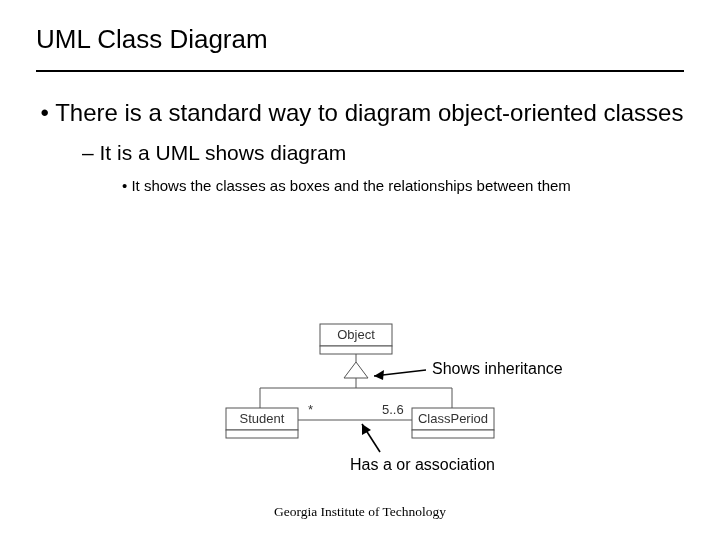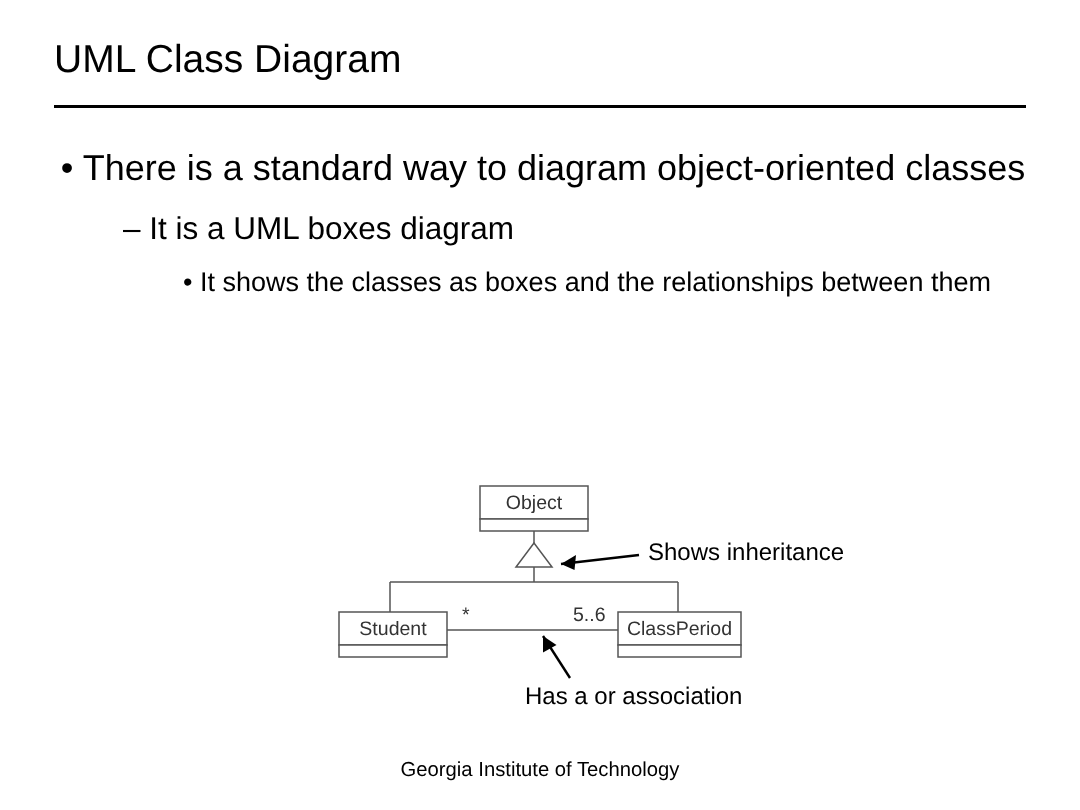--- a/index.html
+++ b/index.html
@@ -36,21 +36,21 @@
   .bullet2 {
     font-size: 21px;
     margin: 14px 0 0 46px;
     padding-left: 18px;
     text-indent: -18px;
   }
   .bullet2::before {
     content: "– ";
   }
   .bullet3 {
-    font-size: 18px;
+    font-size: 15px;
     margin: 12px 0 0 86px;
     padding-left: 14px;
     text-indent: -14px;
     line-height: 1.25;
   }
   .bullet3::before {
     content: "• ";
   }
   .diagram-wrap {
     position: absolute;
@@ -98,30 +98,31 @@
     white-space: nowrap;
   }
   .footer {
     position: absolute;
     left: 0;
     right: 0;
     bottom: 20px;
     text-align: center;
     font-size: 13.5px;
     color: #000;
+    font-family: Liberation Serif, serif;
   }
 </style>
 </head>
 <body>
 
 <div class="slide">
   <h1 class="title">UML Class Diagram</h1>
 
   <div class="bullet1">There is a standard way to diagram object-oriented classes</div>
-  <div class="bullet2">It is a UML boxes diagram</div>
+  <div class="bullet2">It is a UML shows diagram</div>
   <div class="bullet3">It shows the classes as boxes and the relationships between them</div>
 </div>
 
 <div class="diagram-wrap">
   <svg width="300" height="140">
 
     <rect class="uml-box" x="110" y="2" width="72" height="22"></rect>
     <text class="uml-text" x="146" y="17" text-anchor="middle">Object</text>
     <rect class="uml-box" x="110" y="24" width="72" height="8"></rect>
 

